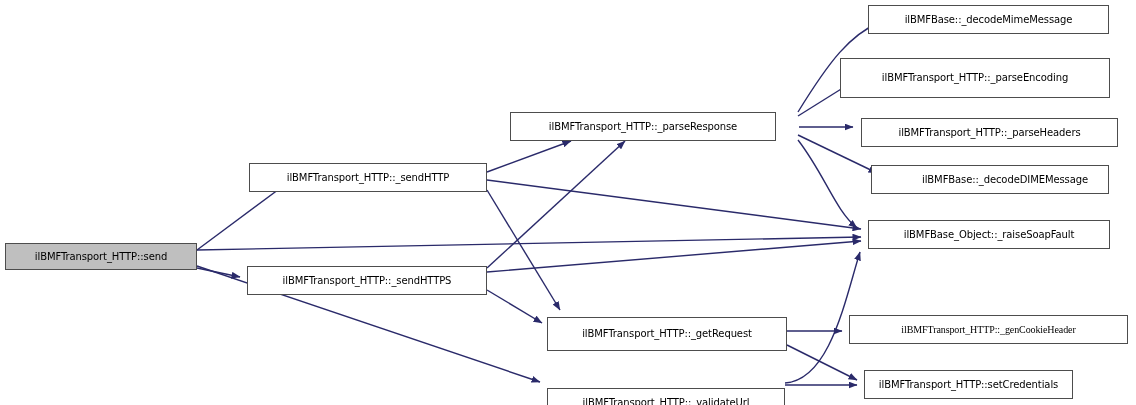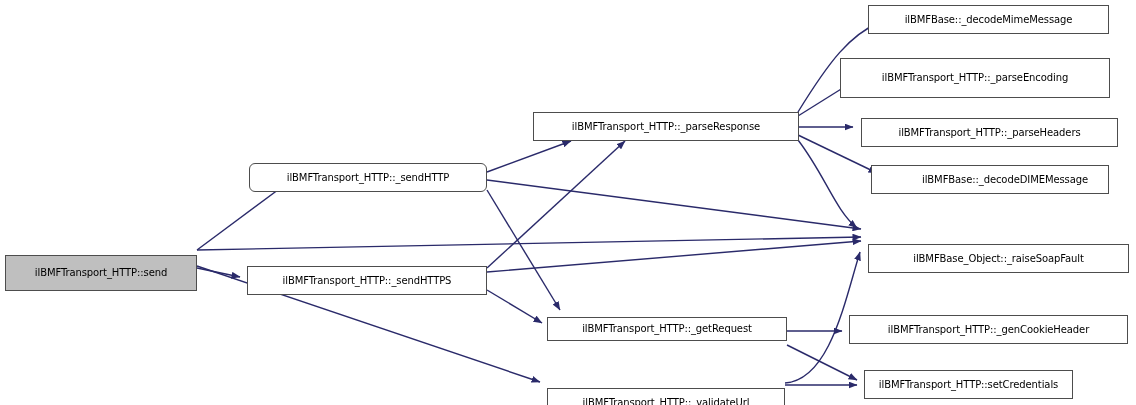--- a/index.html
+++ b/index.html
@@ -73,54 +73,54 @@
         <path d="M 798 135 L 877 173" fill="none" stroke="#2a2a6a" stroke-width="1.4" marker-end="url(#arrowhead)"></path>
         <path d="M 798 140 C 825 175 835 210 857 228" fill="none" stroke="#2a2a6a" stroke-width="1.4" marker-end="url(#arrowhead)"></path>
         <path d="M 787 331 L 842 331" fill="none" stroke="#2a2a6a" stroke-width="1.4" marker-end="url(#arrowhead)"></path>
         <path d="M 787 345 L 857 380" fill="none" stroke="#2a2a6a" stroke-width="1.4" marker-end="url(#arrowhead)"></path>
         <path d="M 785 383 C 830 380 845 300 860 252" fill="none" stroke="#2a2a6a" stroke-width="1.4" marker-end="url(#arrowhead)"></path>
         <path d="M 785 385 L 857 385" fill="none" stroke="#2a2a6a" stroke-width="1.4" marker-end="url(#arrowhead)"></path>
       </g>
   </svg>
 
   <div id="nodes-group">
-      <div class="node current" style="left: 5px; top: 255px; width: 192px; height: 36px;">
+      <div class="node current" style="left: 5px; top: 243px; width: 192px; height: 27px;">
         <span class="node-label">ilBMFTransport_HTTP::send</span>
       </div>
-      <div class="node" style="left: 249px; top: 163px; width: 238px; height: 29px; border-radius: 6px;">
+      <div class="node" style="left: 249px; top: 163px; width: 238px; height: 29px;">
         <span class="node-label">ilBMFTransport_HTTP::_sendHTTP</span>
       </div>
       <div class="node" style="left: 247px; top: 266px; width: 240px; height: 29px; text-align: right;">
         <span class="node-label">ilBMFTransport_HTTP::_sendHTTPS</span>
       </div>
-      <div class="node" style="left: 533px; top: 112px; width: 266px; height: 29px; align-items: center;">
+      <div class="node" style="left: 510px; top: 112px; width: 266px; height: 29px; align-items: center;">
         <span class="node-label">ilBMFTransport_HTTP::_parseResponse</span>
       </div>
-      <div class="node" style="left: 547px; top: 317px; width: 240px; height: 24px;">
+      <div class="node" style="left: 547px; top: 317px; width: 240px; height: 34px;">
         <span class="node-label">ilBMFTransport_HTTP::_getRequest</span>
       </div>
       <div class="node" style="left: 547px; top: 388px; width: 238px; height: 29px;">
         <span class="node-label">ilBMFTransport_HTTP::_validateUrl</span>
       </div>
       <div class="node" style="left: 868px; top: 5px; width: 241px; height: 29px;">
         <span class="node-label">ilBMFBase::_decodeMimeMessage</span>
       </div>
       <div class="node" style="left: 840px; top: 58px; width: 270px; height: 40px;">
         <span class="node-label">ilBMFTransport_HTTP::_parseEncoding</span>
       </div>
       <div class="node" style="left: 861px; top: 112px; width: 257px; height: 29px; margin-top: 6px;">
         <span class="node-label">ilBMFTransport_HTTP::_parseHeaders</span>
       </div>
       <div class="node" style="left: 871px; top: 165px; width: 238px; height: 29px; padding-left: 30px;">
         <span class="node-label">ilBMFBase::_decodeDIMEMessage</span>
       </div>
-      <div class="node" style="left: 868px; top: 220px; width: 261px; height: 29px; margin-top: 24px;">
+      <div class="node" style="left: 868px; top: 220px; width: 242px; height: 29px;">
         <span class="node-label">ilBMFBase_Object::_raiseSoapFault</span>
       </div>
-      <div class="node" style="left: 849px; top: 315px; width: 279px; height: 29px;">
+      <div class="node" style="left: 849px; top: 315px; width: 279px; height: 29px; font-family: Liberation Serif, serif;">
         <span class="node-label">ilBMFTransport_HTTP::_genCookieHeader</span>
       </div>
       <div class="node" style="left: 864px; top: 370px; width: 209px; height: 29px;">
         <span class="node-label">ilBMFTransport_HTTP::setCredentials</span>
       </div>
     </div>
 
 </div>
 
 </body></html>

